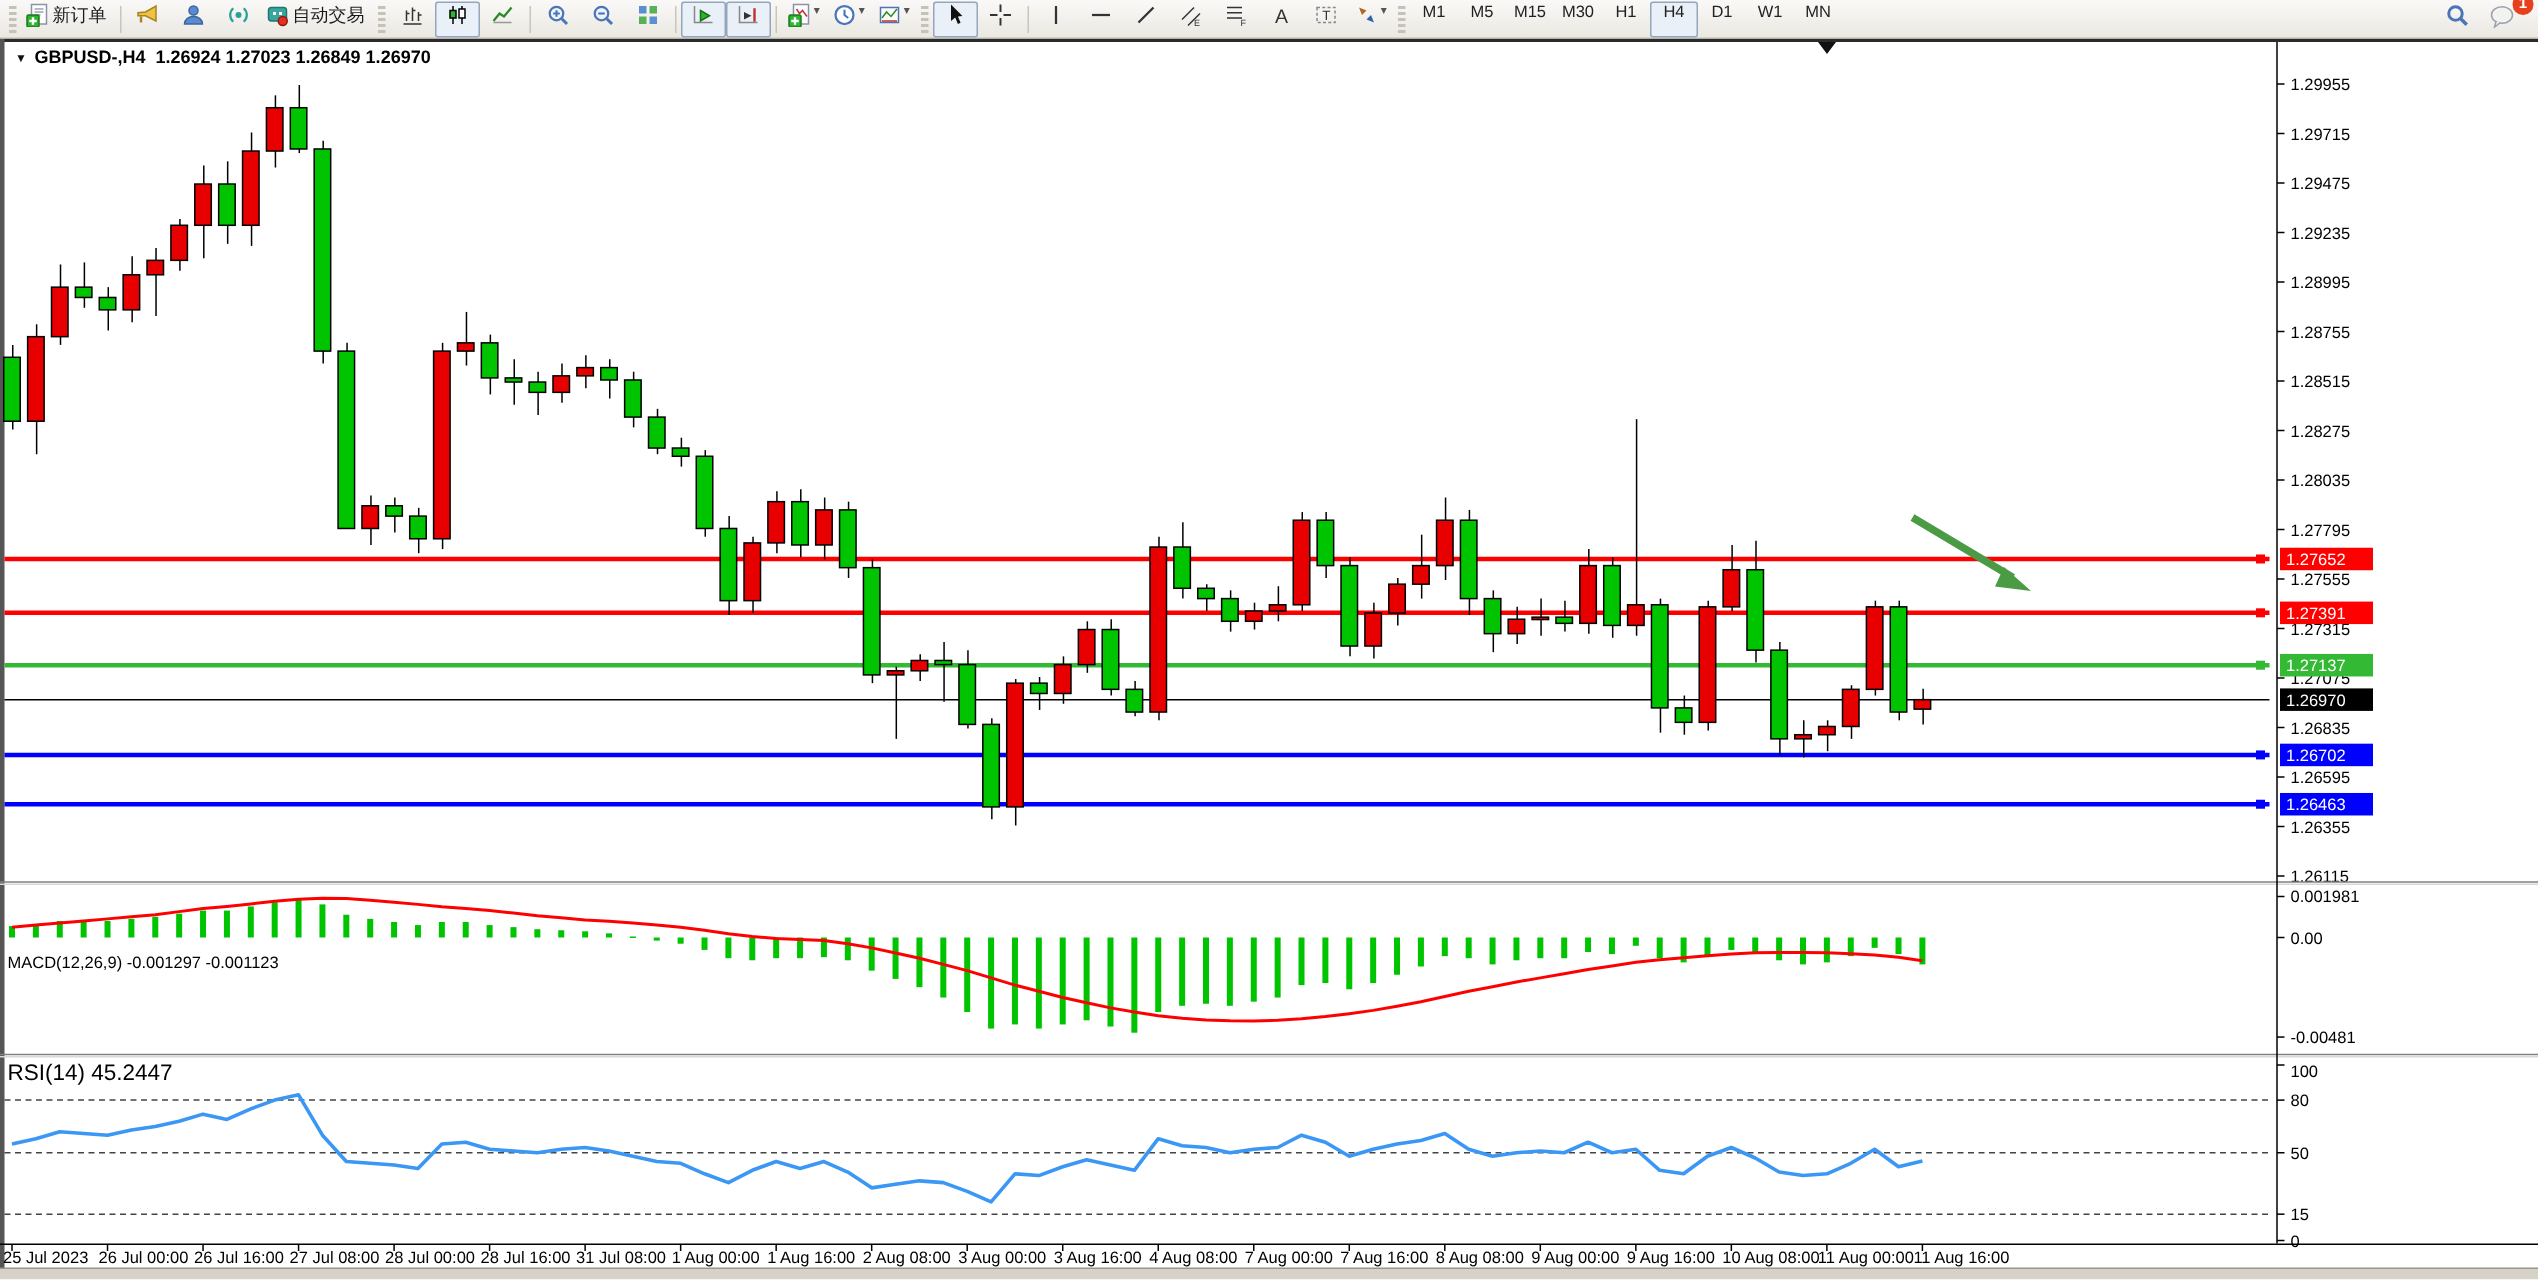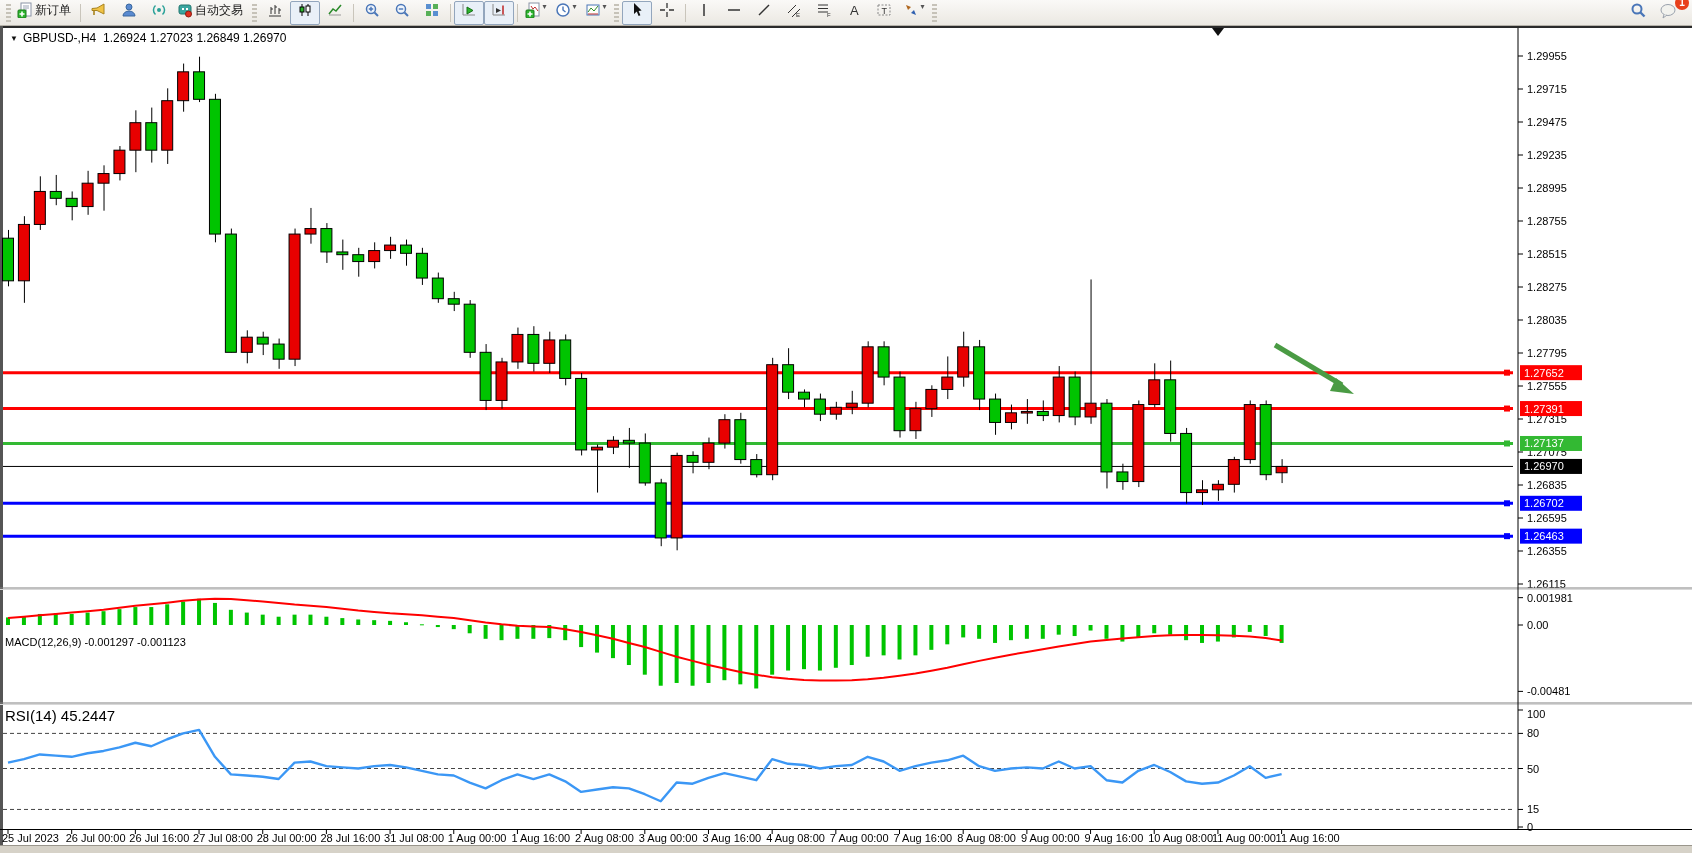--- a/index.html
+++ b/index.html
@@ -18,21 +18,21 @@
   .grip{width:5px;height:18px;margin:0 3px;
     background:repeating-linear-gradient(180deg,#c6c2b8 0 2px,rgba(0,0,0,0) 2px 4px);}
   .sep{width:1px;height:18px;background:#c9c5bb;margin:0 3px;}
   .spacer{margin-left:auto;}
   .chatwrap{position:relative;margin-right:6px;}
   .badge{position:absolute;right:-6px;top:-5px;width:14px;height:14px;border-radius:50%;
     background:#e8401c;color:#fff;font-size:10px;font-weight:bold;display:flex;
     align-items:center;justify-content:center;}
   
   .overlay{position:absolute;z-index:3;font-size:12px;color:#000;white-space:nowrap;}
-  #title-overlay{left:10px;top:31px;}
+  #title-overlay{left:10px;top:31px;font-weight:bold;}
   #title-overlay .tri{font-size:8px;margin-right:5px;vertical-align:1px;color:#111;}
   #macd-overlay{left:5px;top:592px;font-size:11px;margin-top:44px;}
   #rsi-overlay{left:5px;top:707px;font-size:15px;}
   svg text{font-family:"Liberation Sans",sans-serif;}
 </style>
 </head>
 <body>
 <div class="stage">
 
   <div class="toolbar">
@@ -210,20 +210,31 @@
     </div>
     <div class="tbtn">
       <svg width="16" height="16">
           <polygon points="3,3 8,5 5,8" fill="#b06820"></polygon>
           <polygon points="13,13 8,11 11,8" fill="#3060b0"></polygon>
         </svg>
       <span class="dd">▾</span>
     </div>
 
     <div class="grip"></div>
+    <div id="tf-group" style="display:flex;align-items:center;">
+        <div class="tbtn tf">M1</div>
+        <div class="tbtn tf">M5</div>
+        <div class="tbtn tf">M15</div>
+        <div class="tbtn tf">M30</div>
+        <div class="tbtn tf">H1</div>
+        <div class="tbtn tf pressed">H4</div>
+        <div class="tbtn tf">D1</div>
+        <div class="tbtn tf">W1</div>
+        <div class="tbtn tf">MN</div>
+      </div>
 
     <div class="spacer"></div>
     <div class="tbtn">
       <svg width="17" height="17">
           <circle cx="7" cy="7" r="4.5" fill="none" stroke="#4a76b8" stroke-width="2"></circle>
           <path d="M10.5 10.5L14.5 14.5" stroke="#4a76b8" stroke-width="2.4"></path>
         </svg>
     </div>
     <div class="chatwrap">
       <div class="tbtn">

